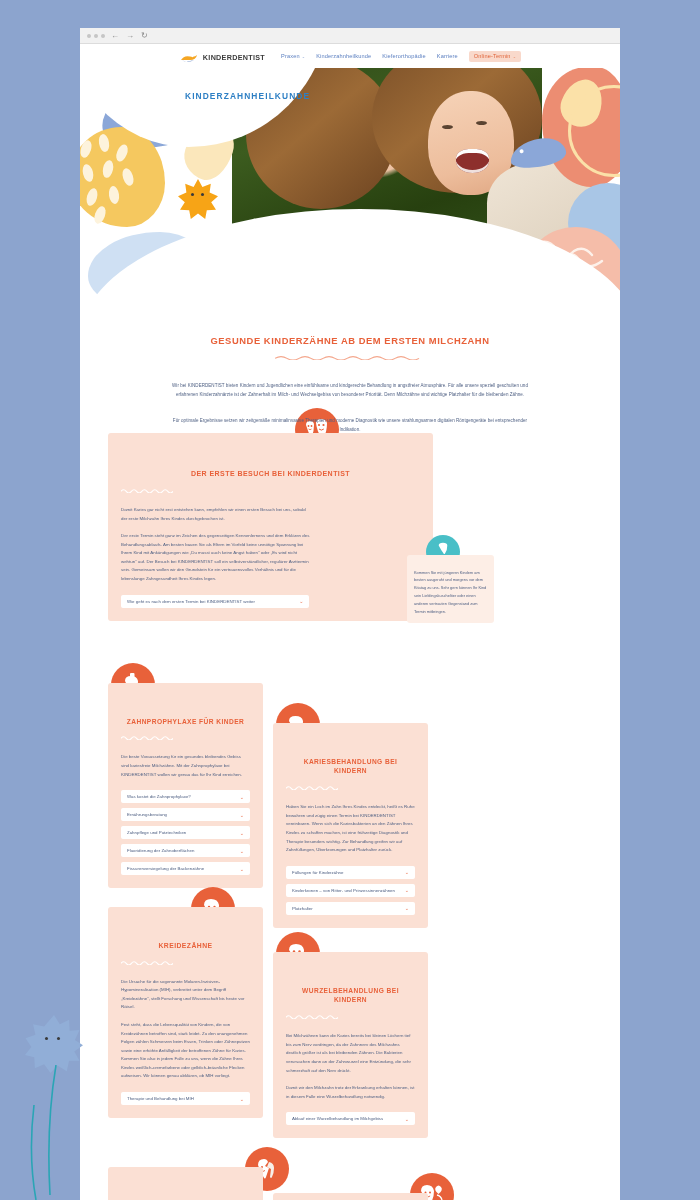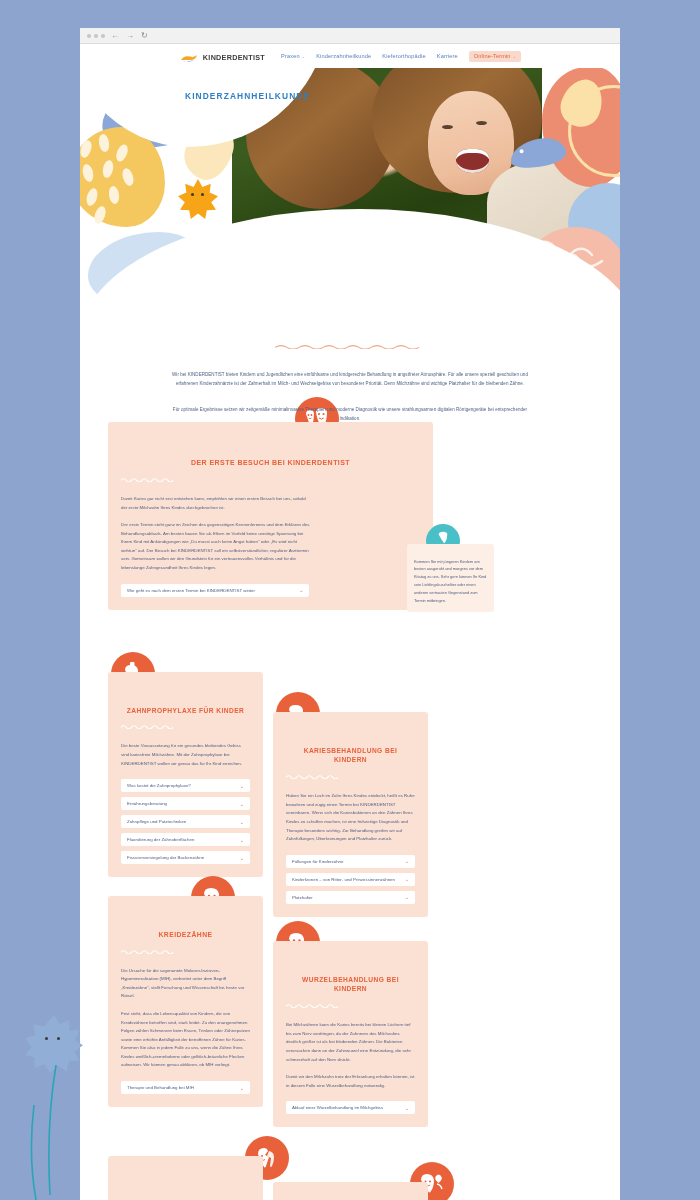--- a/index.html
+++ b/index.html
@@ -248,20 +248,21 @@
         </g>
       </svg>
     </div>
 
     <div class="hero-white-top"></div>
     <div class="hero-white-blob"></div>
     <div class="hero-title">KINDERZAHNHEILKUNDE</div>
   </div>
 
   <div class="intro">
+    <div class="section-title">GESUNDE KINDERZÄHNE AB DEM ERSTEN MILCHZAHN</div>
     <svg class="squiggle" viewBox="0 0 150 6" preserveAspectRatio="none">
       <path d="M0 4 q6 -4 12 0 t12 0 t12 0 t12 0 t12 0 t12 0 t12 0 t12 0 t12 0 t12 0 t12 0 t12 0" stroke="currentColor" fill="none" stroke-width="1.3"></path>
     </svg>
     <p>Wir bei KINDERDENTIST bieten Kindern und Jugendlichen eine einfühlsame und kindgerechte Behandlung in angstfreier Atmosphäre. Für alle unsere speziell geschulten und erfahrenen Kinderzahnärzte ist der Zahnerhalt im Milch- und Wechselgebiss von besonderer Priorität. Denn Milchzähne sind wichtige Platzhalter für die bleibenden Zähne.</p>
     <p>Für optimale Ergebnisse setzen wir zeitgemäße minimalinvasive Therapien und moderne Diagnostik wie unsere strahlungsarmen digitalen Röntgengeräte bei entsprechender Indikation.</p>
   </div>
 
   <div class="canvas">
 
     <div class="icon-circle" style="left:215px; top:-27px; width:44px; height:44px;">

